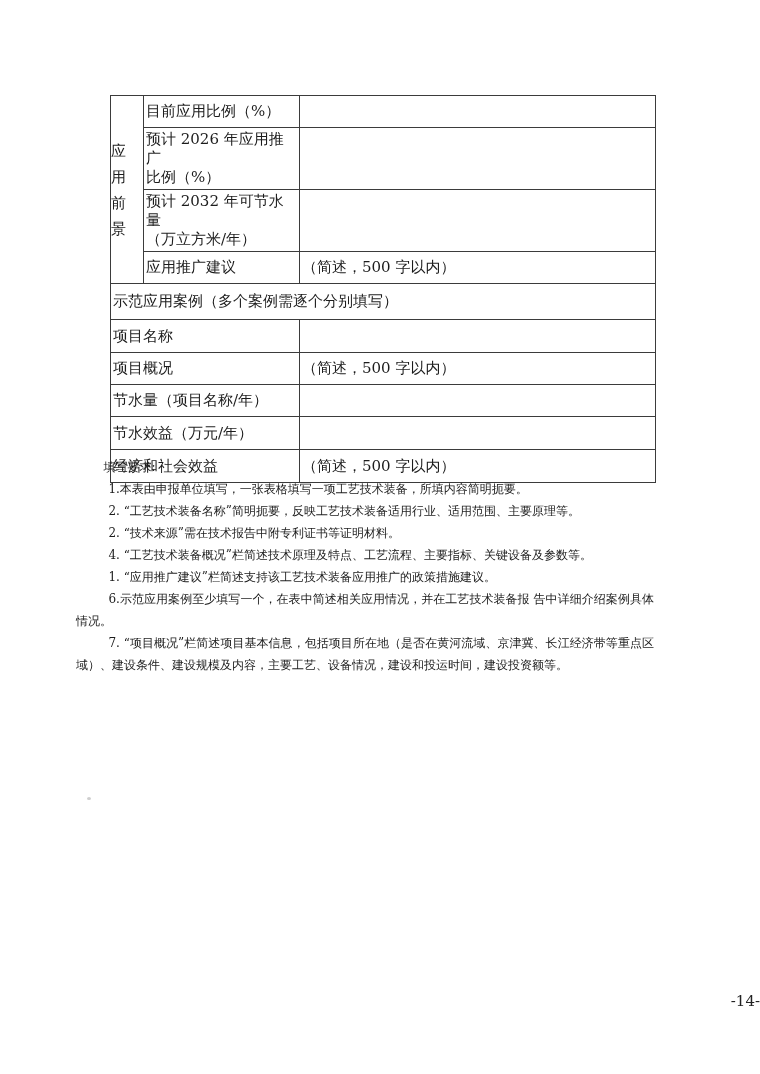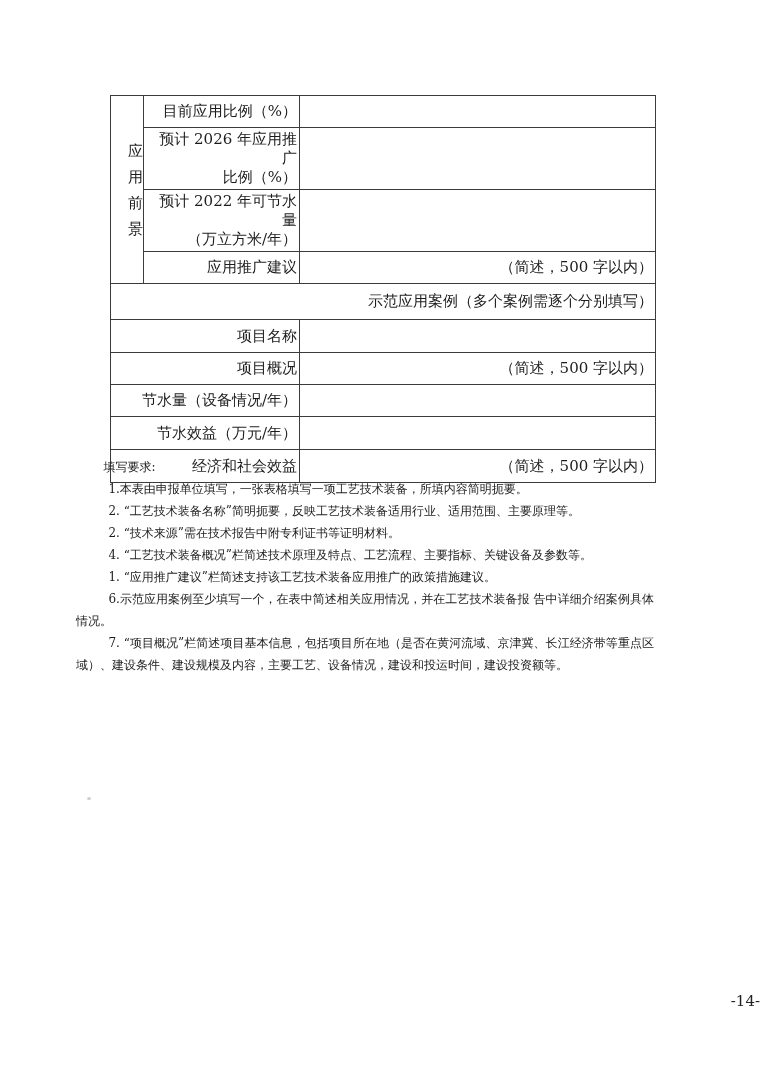--- a/index.html
+++ b/index.html
@@ -18,21 +18,21 @@
     top: 95px;
     width: 545px;
     border-collapse: collapse;
     table-layout: fixed;
   }
   .form-table td {
     border: 1px solid #3b3b3b;
     font-size: 15px;
     line-height: 19px;
     color: #1c1c1c;
-    text-align: right;
+    text-align: left;
     vertical-align: middle;
     padding: 2px 2px;
     white-space: pre-line;
     overflow: hidden;
   }
   .form-table td.vhead {
     line-height: 26px;
     letter-spacing: 0;
     padding: 0;
   }
@@ -90,41 +90,41 @@
 景</td>
         <td style="height:27px">目前应用比例（%）</td>
         <td></td>
       </tr>
       <tr>
         <td style="height:38px">预计 2026 年应用推广
 比例（%）</td>
         <td></td>
       </tr>
       <tr>
-        <td style="height:36px">预计 2022 年可节水量
+        <td style="height:36px">预计 2032 年可节水量
 （万立方米/年）</td>
         <td></td>
       </tr>
       <tr>
         <td style="height:27px">应用推广建议</td>
         <td>（简述，500 字以内）</td>
       </tr>
       <tr>
         <td class="section-header" colspan="3" style="height:31px">示范应用案例（多个案例需逐个分别填写）</td>
       </tr>
       <tr>
         <td colspan="2" style="height:28px">项目名称</td>
         <td></td>
       </tr>
       <tr>
         <td colspan="2" style="height:27px">项目概况</td>
         <td>（简述，500 字以内）</td>
       </tr>
       <tr>
-        <td colspan="2" style="height:27px">节水量（设备情况/年）</td>
+        <td colspan="2" style="height:27px">节水量（项目名称/年）</td>
         <td></td>
       </tr>
       <tr>
         <td colspan="2" style="height:28px">节水效益（万元/年）</td>
         <td></td>
       </tr>
       <tr>
         <td colspan="2" style="height:28px">经济和社会效益</td>
         <td>（简述，500 字以内）</td>
       </tr>

